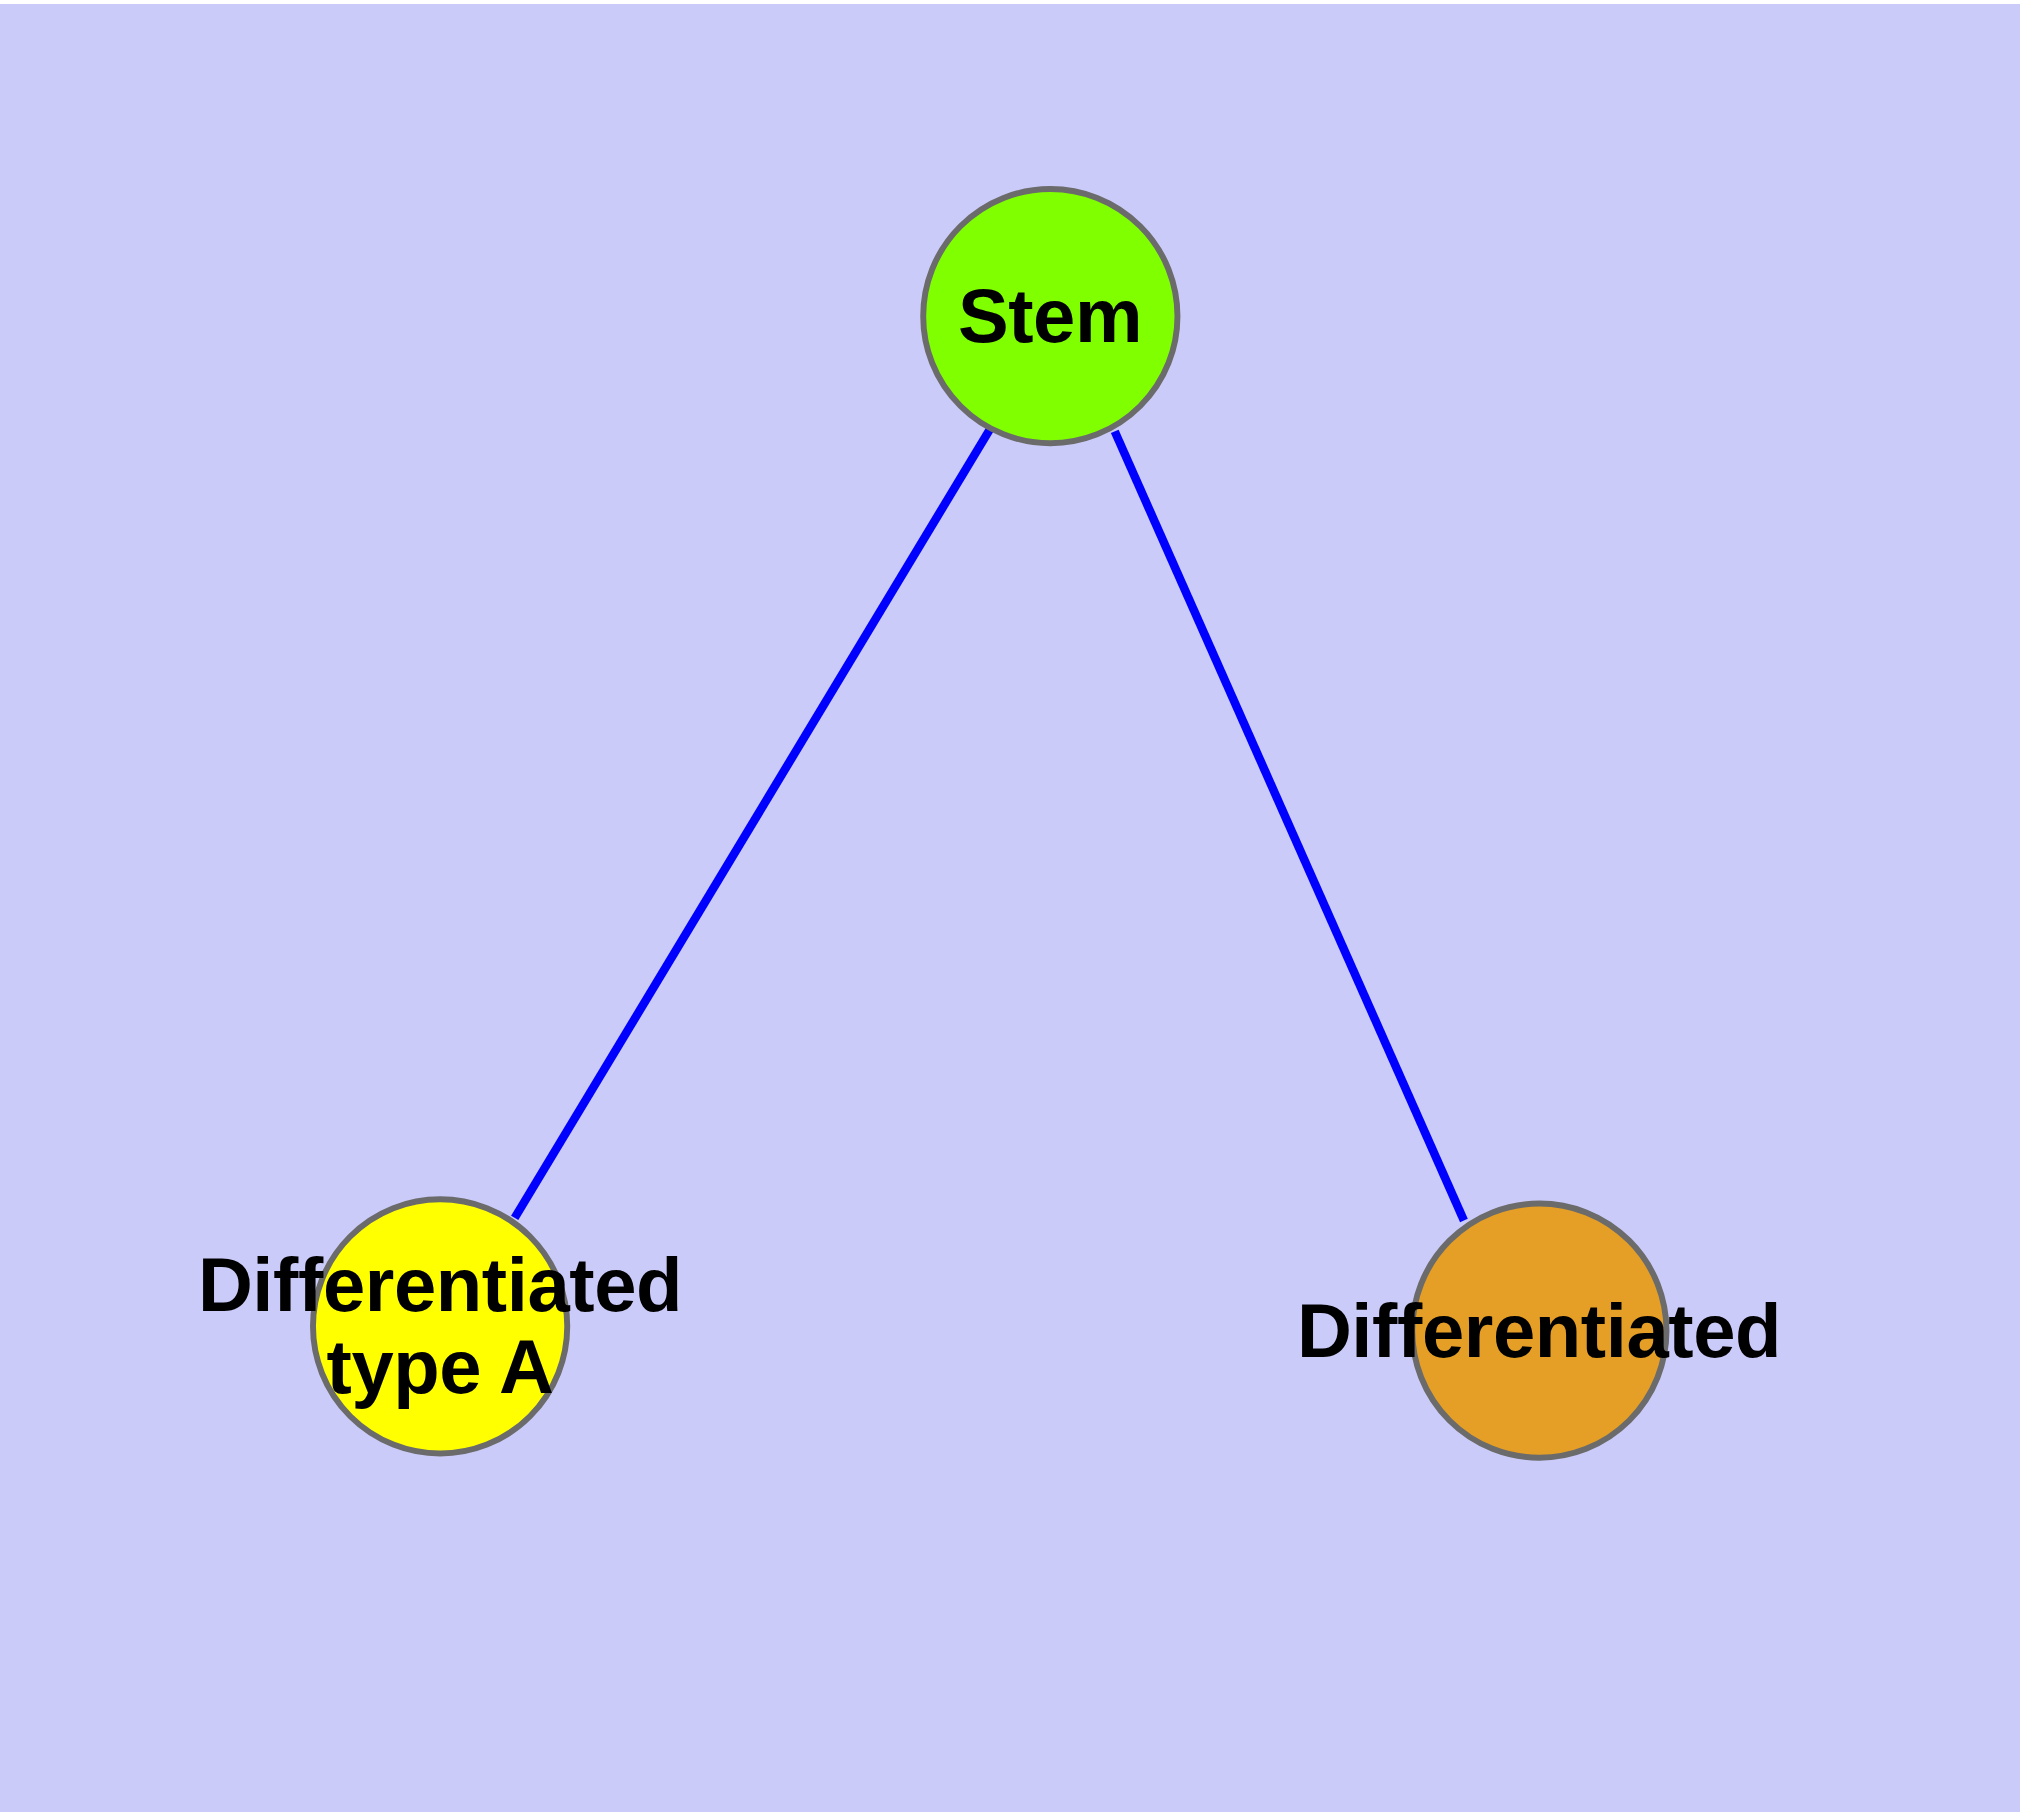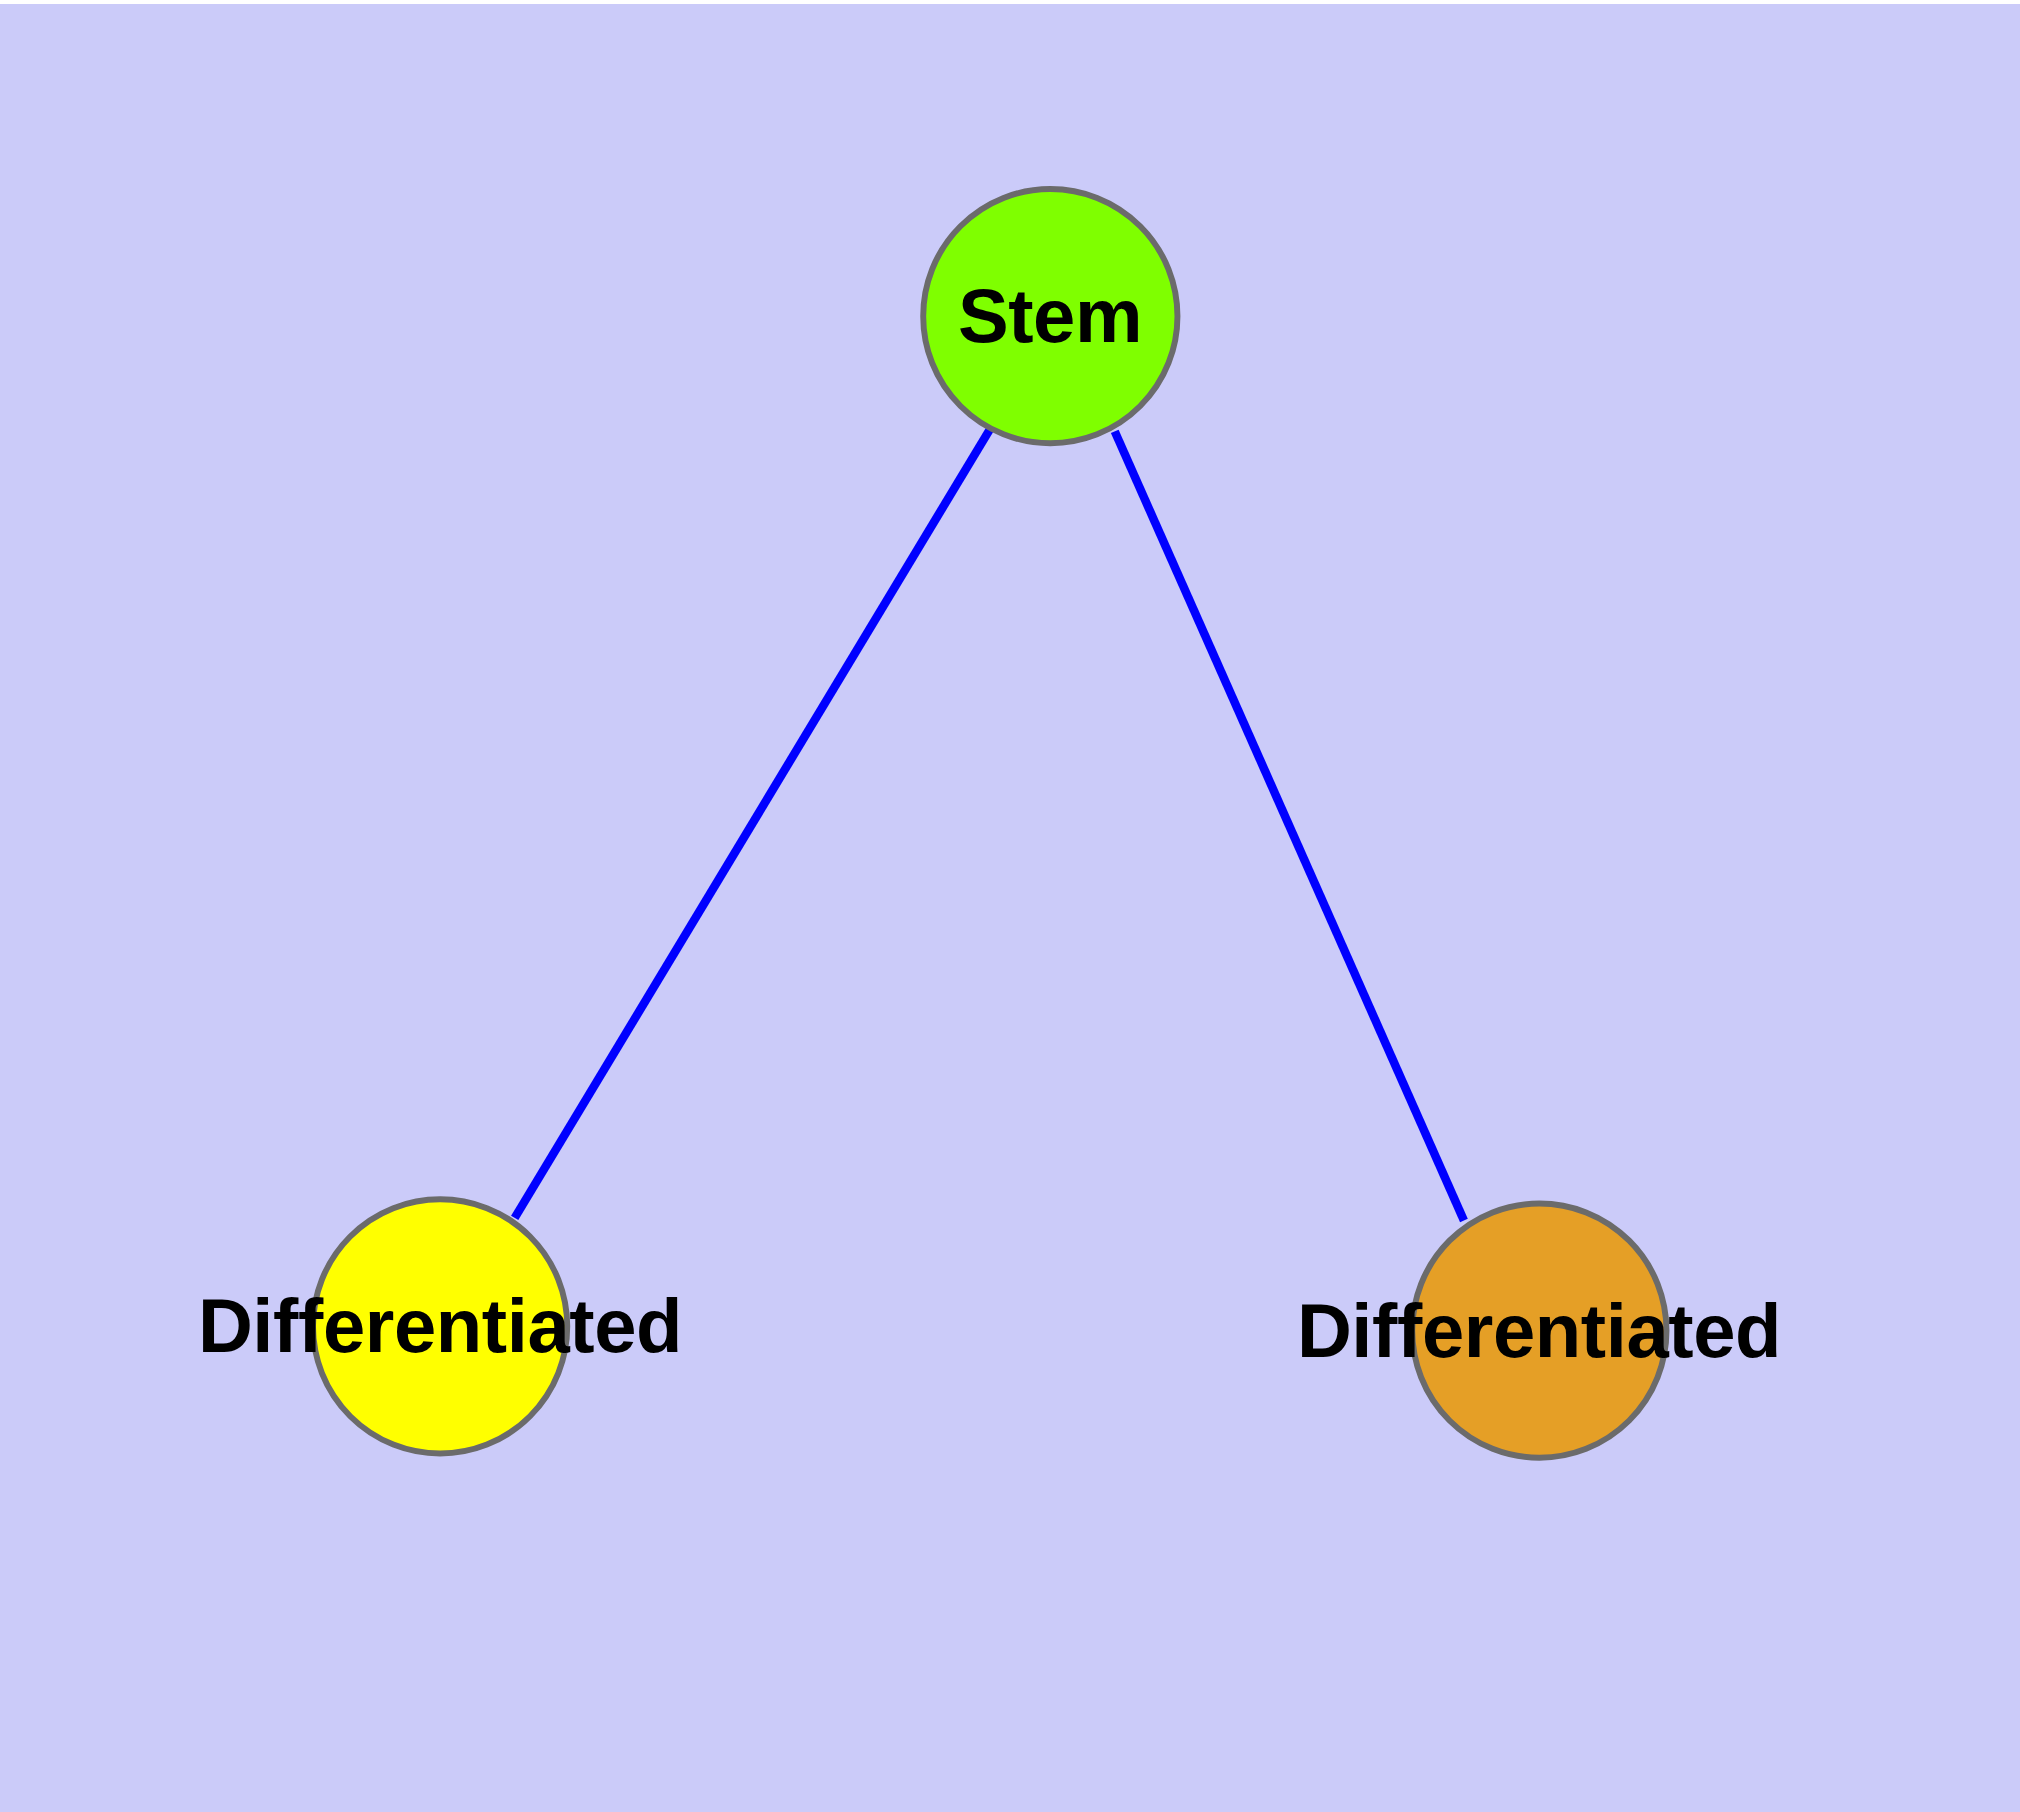--- a/index.html
+++ b/index.html
@@ -61,20 +61,21 @@
         <circle cx="1816" cy="1570" r="150" fill="#e59f26" stroke="#6b6b6b" stroke-width="7"></circle>
       </g>
   </svg>
 
   <div id="label-layer">
       <div class="node-label" style="left: 1050px; top: 316px; font-size: 76px; color: rgb(0, 0, 0);">
         <div>Stem</div>
       </div>
       <div class="node-label" style="left: 440px; top: 1326px; font-size: 76px; color: rgb(0, 0, 0);">
         <div>Differentiated</div>
+        <div>type A</div>
       </div>
       <div class="node-label" style="left: 1539px; top: 1331px; font-size: 76px; color: rgb(0, 0, 0);">
         <div>Differentiated</div>
       </div>
     </div>
 
 </div>
 
 
 </body></html>

